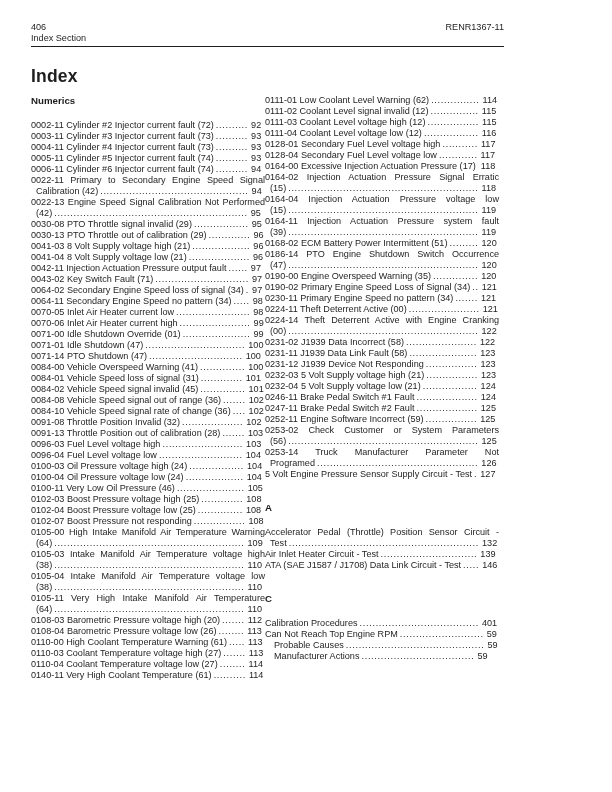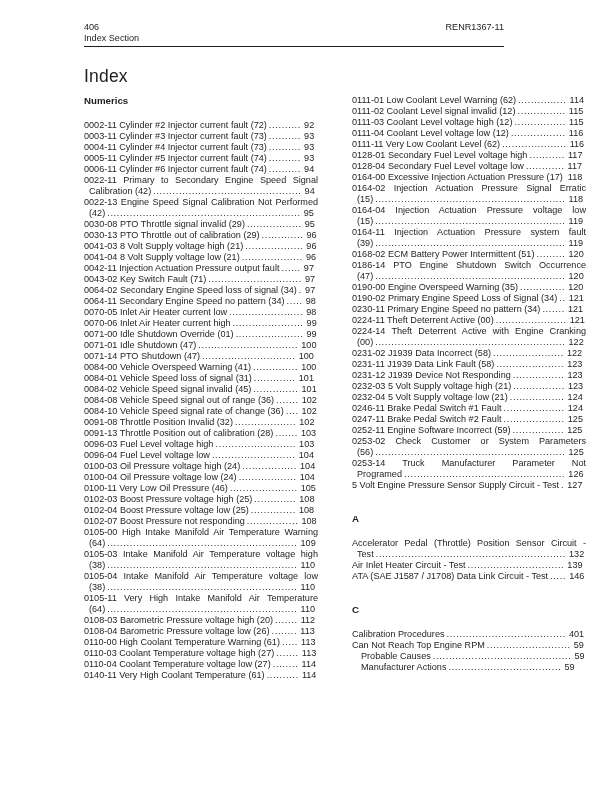--- a/index.html
+++ b/index.html
@@ -4,31 +4,31 @@
 <style>
   * { box-sizing: border-box; }
   html, body { margin: 0; padding: 0; }
   body {
     width: 612px; height: 792px;
     background: #ffffff; color: #1e1e1e;
     font-family: "Liberation Sans", sans-serif;
     font-size: 9.1px; line-height: 11px;
     overflow: hidden;
   }
-  .page { padding: 22px 55px 0 84px; width: 559px; height: 792px; }
+  .page { padding: 22px 55px 0 31px; width: 559px; height: 792px; }
   .hdr {
     display: flex; justify-content: space-between; align-items: flex-start;
     border-bottom: 1px solid #1e1e1e; padding-bottom: 2px;
   }
   .hdr-left div { line-height: 11px; }
   .title {
-    font-size: 17.5px; line-height: 18px; font-weight: normal;
+    font-size: 17.5px; line-height: 18px; font-weight: bold;
     margin: 20px 0 10px 0; letter-spacing: 0.2px;
   }
-  .columns { display: flex; gap: 34px; margin-top: 9px; }
+  .columns { display: flex; margin-top: 9px; }
   .col { width: 234px; flex: 0 0 234px; }
   .sec-heading { font-weight: bold; font-size: 9.7px; margin: 22px 0 14px 0; }
   .col .sec-heading:first-child { margin-top: 0; }
   .entry { text-align: justify; padding-left: 5px; text-indent: -5px; }
   .entry.indent { padding-left: 14px; }
   .dots { letter-spacing: 0.7px; margin: 0 2px 0 2px; white-space: nowrap; }
   .pg { white-space: nowrap; padding-left: 1px; }
 </style>
 </head>
 <body>
@@ -91,21 +91,20 @@
         <div class="entry"><span class="txt">0110-00 High Coolant Temperature Warning (61)</span><span class="dots">.....</span><span class="pg">113</span></div>
         <div class="entry"><span class="txt">0110-03 Coolant Temperature voltage high (27)</span><span class="dots">.......</span><span class="pg">113</span></div>
         <div class="entry"><span class="txt">0110-04 Coolant Temperature voltage low (27)</span><span class="dots">........</span><span class="pg">114</span></div>
         <div class="entry"><span class="txt">0140-11 Very High Coolant Temperature (61)</span><span class="dots">..........</span><span class="pg">114</span></div>
       </div>
     <div class="col" id="col-right">
         <div class="entry"><span class="txt">0111-01 Low Coolant Level Warning (62)</span><span class="dots">...............</span><span class="pg">114</span></div>
         <div class="entry"><span class="txt">0111-02 Coolant Level signal invalid (12)</span><span class="dots">...............</span><span class="pg">115</span></div>
         <div class="entry"><span class="txt">0111-03 Coolant Level voltage high (12)</span><span class="dots">................</span><span class="pg">115</span></div>
         <div class="entry"><span class="txt">0111-04 Coolant Level voltage low (12)</span><span class="dots">.................</span><span class="pg">116</span></div>
-        <div class="entry"><span class="txt">0111-11 Very Low Coolant Level (62)</span><span class="dots">....................</span><span class="pg">116</span></div>
         <div class="entry"><span class="txt">0128-01 Secondary Fuel Level voltage high</span><span class="dots">...........</span><span class="pg">117</span></div>
         <div class="entry"><span class="txt">0128-04 Secondary Fuel Level voltage low</span><span class="dots">............</span><span class="pg">117</span></div>
         <div class="entry"><span class="txt">0164-00 Excessive Injection Actuation Pressure (17)</span><span class="dots"></span><span class="pg">118</span></div>
         <div class="entry"><span class="txt">0164-02 Injection Actuation Pressure Signal Erratic (15)</span><span class="dots">...........................................................</span><span class="pg">118</span></div>
         <div class="entry"><span class="txt">0164-04 Injection Actuation Pressure voltage low (15)</span><span class="dots">...........................................................</span><span class="pg">119</span></div>
         <div class="entry"><span class="txt">0164-11 Injection Actuation Pressure system fault (39)</span><span class="dots">...........................................................</span><span class="pg">119</span></div>
         <div class="entry"><span class="txt">0168-02 ECM Battery Power Intermittent (51)</span><span class="dots">.........</span><span class="pg">120</span></div>
         <div class="entry"><span class="txt">0186-14 PTO Engine Shutdown Switch Occurrence (47)</span><span class="dots">...........................................................</span><span class="pg">120</span></div>
         <div class="entry"><span class="txt">0190-00 Engine Overspeed Warning (35)</span><span class="dots">..............</span><span class="pg">120</span></div>
         <div class="entry"><span class="txt">0190-02 Primary Engine Speed Loss of Signal (34)</span><span class="dots">..</span><span class="pg">121</span></div>

